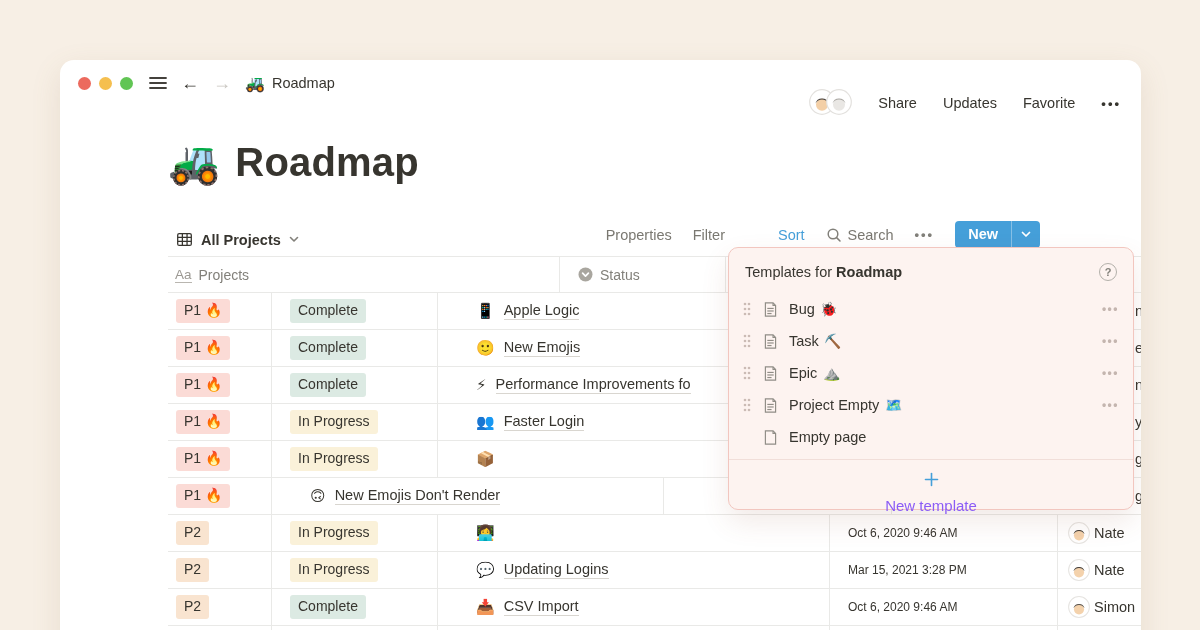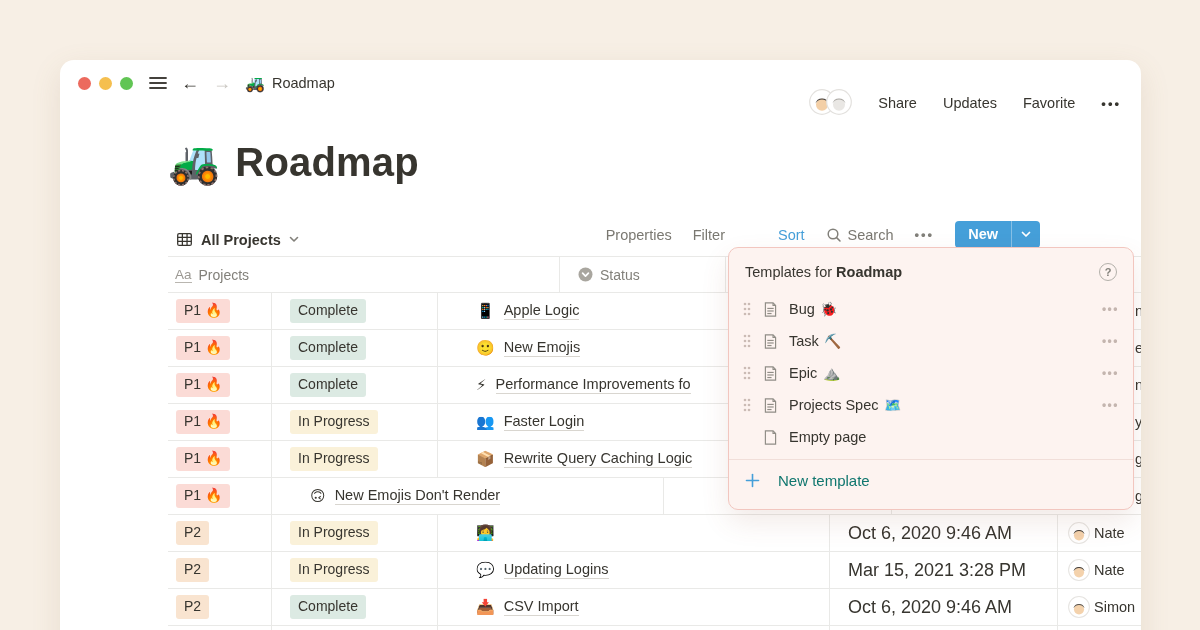--- a/index.html
+++ b/index.html
@@ -38,21 +38,21 @@
   
   .table{position:absolute;left:108px;top:196px;width:973px;}
   .trow{display:flex;height:37px;border-bottom:1px solid #E9E9E7;box-sizing:border-box;}
   .thead{border-top:1px solid #E9E9E7;color:#82807A;}
   .cell{display:flex;align-items:center;box-sizing:border-box;height:100%;overflow:hidden;white-space:nowrap;}
   .c-div{border-right:1px solid #E9E9E7;}
   .c-priority{width:104px;padding-left:8px;}
   .c-status{width:166px;padding-left:18px;}
   .c-projects{width:392px;padding-left:38px;}
   .c-projects-h{width:392px;padding-left:7px;}
-  .c-date{width:228px;padding-left:18px;font-size:18px;}
+  .c-date{width:228px;padding-left:18px;font-size:12px;}
   .c-person{flex:1;padding-left:10px;}
   .hlabel{font-size:14px;margin-left:7px;}
   .aa{font-size:13.5px;color:#9B9892;border-bottom:1px solid #B9B6B0;line-height:15px;}
   .pill{padding:2px 8px 3px;border-radius:3px;font-size:14px;line-height:19px;}
   .proj-emoji{font-size:15px;margin-right:9px;}
   .proj-name{font-weight:500;font-size:14.5px;border-bottom:1px solid #D9D6D0;padding-bottom:1px;}
   .person-name{font-size:14.5px;margin-left:4px;text-align:right;}
   .frag{position:absolute;left:1075px;font-size:14.5px;color:#37352F;white-space:nowrap;}
   
   .popup{position:absolute;left:668px;top:187px;width:406px;height:263px;z-index:5;box-sizing:border-box;
@@ -60,21 +60,21 @@
   .popup-header{display:flex;align-items:center;padding:15px 16px 12px;font-size:14.5px;}
   .help{margin-left:auto;width:18px;height:18px;border:1.3px solid #B3B0AA;border-radius:50%;
     color:#82807A;font-size:11px;font-weight:bold;display:flex;align-items:center;justify-content:center;box-sizing:border-box;}
   .pitem{display:flex;align-items:center;height:32px;padding:0 14px;font-size:14.5px;text-align:right;}
   .pitem .handle{width:8px;margin-right:11px;display:flex;}
   .pitem .handle-space{width:19px;}
   .pitem .doc{margin-right:10px;display:flex;}
   .pitem .pemoji{margin-left:6px;font-size:14px;}
   .pitem .pmore{margin-left:auto;color:#C4B5AF;letter-spacing:1.5px;font-weight:bold;font-size:12px;}
   .pdivider{border-top:1px solid #F1DED9;margin-top:6px;}
-  .pfooter{display:flex;align-items:center;gap:18px;padding:12px 16px;color:#0f766e;font-size:15px;}
+  .pfooter{display:flex;align-items:center;gap:10px;padding:12px 16px;color:#8b5cf6;font-size:15px;flex-direction:column;}
 </style>
 </head>
 <body>
 
 <div class="window">
 
   <div class="topbar">
     <div class="lights">
       <span class="light l-red"></span>
       <span class="light l-yellow"></span>
@@ -242,21 +242,20 @@
      </div>
         <div class="trow">
        <div class="cell c-div c-priority">
          <span class="pill" style="background:#FBDBD6">P1 🔥</span>
        </div>
        <div class="cell c-div c-status">
          <span class="pill" style="background:#FAF1D9">In Progress</span>
        </div>
        <div class="cell c-div c-projects">
          <span class="proj-emoji">📦</span>
-         <span class="proj-name">Rewrite Query Caching Logic</span>
        </div>
        <div class="cell c-div c-date"></div>
        <div class="cell c-person">
          
        </div>
      </div>
         <div class="trow">
        <div class="cell c-div c-priority">
          <span class="pill" style="background:#FBDBD6">P1 🔥</span>
        </div>
@@ -441,21 +440,21 @@
           </span>
        <span class="doc">
             <svg width="17" height="17" viewBox="0 0 16 16" fill="none" stroke="#908D86" stroke-width="1.1">
      <path d="M3.2 1.8 h7.2 l2.4 2.4 v10 h-9.6 Z" fill="transparent"></path>
      <path d="M10.4 1.8 v2.4 h2.4"></path>
      <line x1="5" y1="7" x2="11" y2="7"></line>
               <line x1="5" y1="9.4" x2="11" y2="9.4"></line>
               <line x1="5" y1="11.8" x2="9" y2="11.8"></line>
    </svg>
           </span>
-       <span>Projects Spec</span>
+       <span>Project Empty</span>
        <span class="pemoji">🗺️</span>
        <span class="pmore">•••</span>
      </div>
         <div class="pitem">
        <span class="handle-space"></span>
        <span class="doc">
             <svg width="17" height="17" viewBox="0 0 16 16" fill="none" stroke="#908D86" stroke-width="1.1">
      <path d="M3.2 1.8 h7.2 l2.4 2.4 v10 h-9.6 Z" fill="transparent"></path>
      <path d="M10.4 1.8 v2.4 h2.4"></path>
 

